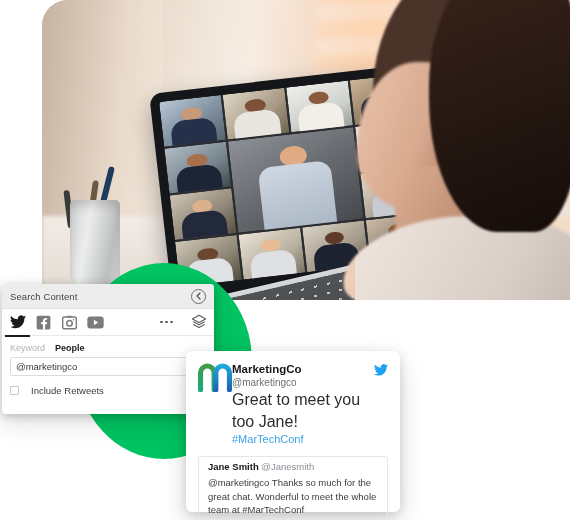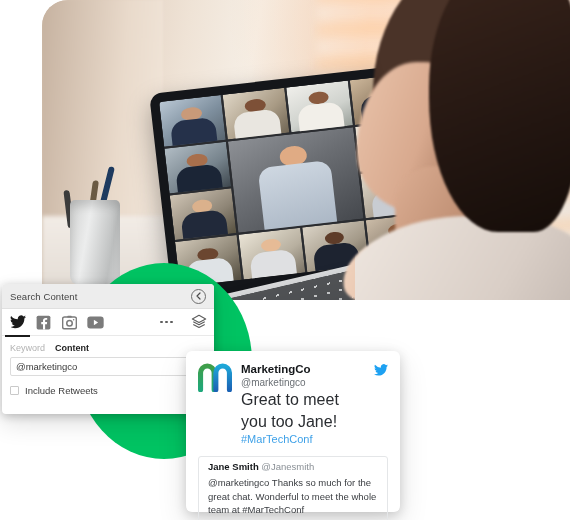--- a/index.html
+++ b/index.html
@@ -115,30 +115,30 @@
   .dots i{ width:2.6px; height:2.6px; background:#5d5d5d; border-radius:50%; display:block; }
 
   .field-area{ padding:7px 8px 0 8px; }
   .tabs{ display:flex; gap:10px; align-items:flex-start; }
   .tab{ font-size:9px; color:#b2b2b2; }
   .tab.on{ color:#1d1d1d; font-weight:bold; }
   .kw-input{ margin-top:4px; height:19px; border:1px solid #dcdcdc; border-radius:2px;
              display:flex; align-items:center; padding:0 5px; background:#fff; }
   .kw-input span{ font-size:9.5px; color:#3a3a3a; }
   .kw-input .mag{ margin-left:auto; }
-  .retweet{ margin-top:9px; display:flex; align-items:center; gap:6px; }
+  .retweet{ margin-top:9px; display:flex; align-items:center; gap:12px; }
   .cbox{ width:9px; height:9px; border:1px solid #c9c9c9; border-radius:1px; background:#fff; }
   .retweet span{ font-size:9.5px; color:#3c3c3c; }
 
   
   .tweet{ position:absolute; left:186px; top:351px; width:214px; height:161px;
           background:#fff; border-radius:6px;
           box-shadow:0 3px 12px rgba(0,0,0,.16), 0 12px 30px rgba(0,0,0,.12);
           padding:11px 12px; }
-  .t-head{ display:flex; gap:9px; }
+  .t-head{ display:flex; }
   .logo{ width:34px; height:30px; flex:none; }
   .t-lines{ flex:1; min-width:0; }
   .t-name{ font-size:11.5px; font-weight:bold; color:#14171a; line-height:1.22; }
   .t-handle{ font-size:10px; color:#6b7075; line-height:1.3; }
   .t-text{ font-size:16px; color:#2a2d31; line-height:1.35; }
   .t-tag{ font-size:11px; color:#3ea1e8; line-height:1.35; }
   .bird{ flex:none; width:14px; }
   .quote{ margin-top:9px; border:1px solid #e4e6e8; border-radius:3px;
           padding:4px 9px 10px 9px; }
   .q-top{ font-size:9.5px; line-height:1.35; }
@@ -305,21 +305,21 @@
           <path d="M12 2 L22 7.4 L12 12.8 L2 7.4 Z" fill="none" stroke="#5d5d5d" stroke-width="1.7" stroke-linejoin="round"></path>
           <path d="M3.4 11.6 L12 16.2 L20.6 11.6" fill="none" stroke="#5d5d5d" stroke-width="1.7" stroke-linejoin="round"></path>
           <path d="M3.4 15.6 L12 20.2 L20.6 15.6" fill="none" stroke="#5d5d5d" stroke-width="1.7" stroke-linejoin="round"></path>
         </svg>
       </div>
     </div>
 
     <div class="field-area">
       <div class="tabs">
         <div class="tab">Keyword</div>
-        <div class="tab on">Content</div>
+        <div class="tab on">People</div>
       </div>
 
       <div class="kw-input">
         <span>@marketingco</span>
         <span class="mag">
           <svg width="10" height="10" viewBox="0 0 14 14" aria-hidden="true">
             <circle cx="6" cy="6" r="4.3" fill="none" stroke="#8d8d8d" stroke-width="1.1"></circle>
             <line x1="9.3" y1="9.3" x2="13" y2="13" stroke="#8d8d8d" stroke-width="1.1" stroke-linecap="round"></line>
           </svg>
         </span>

